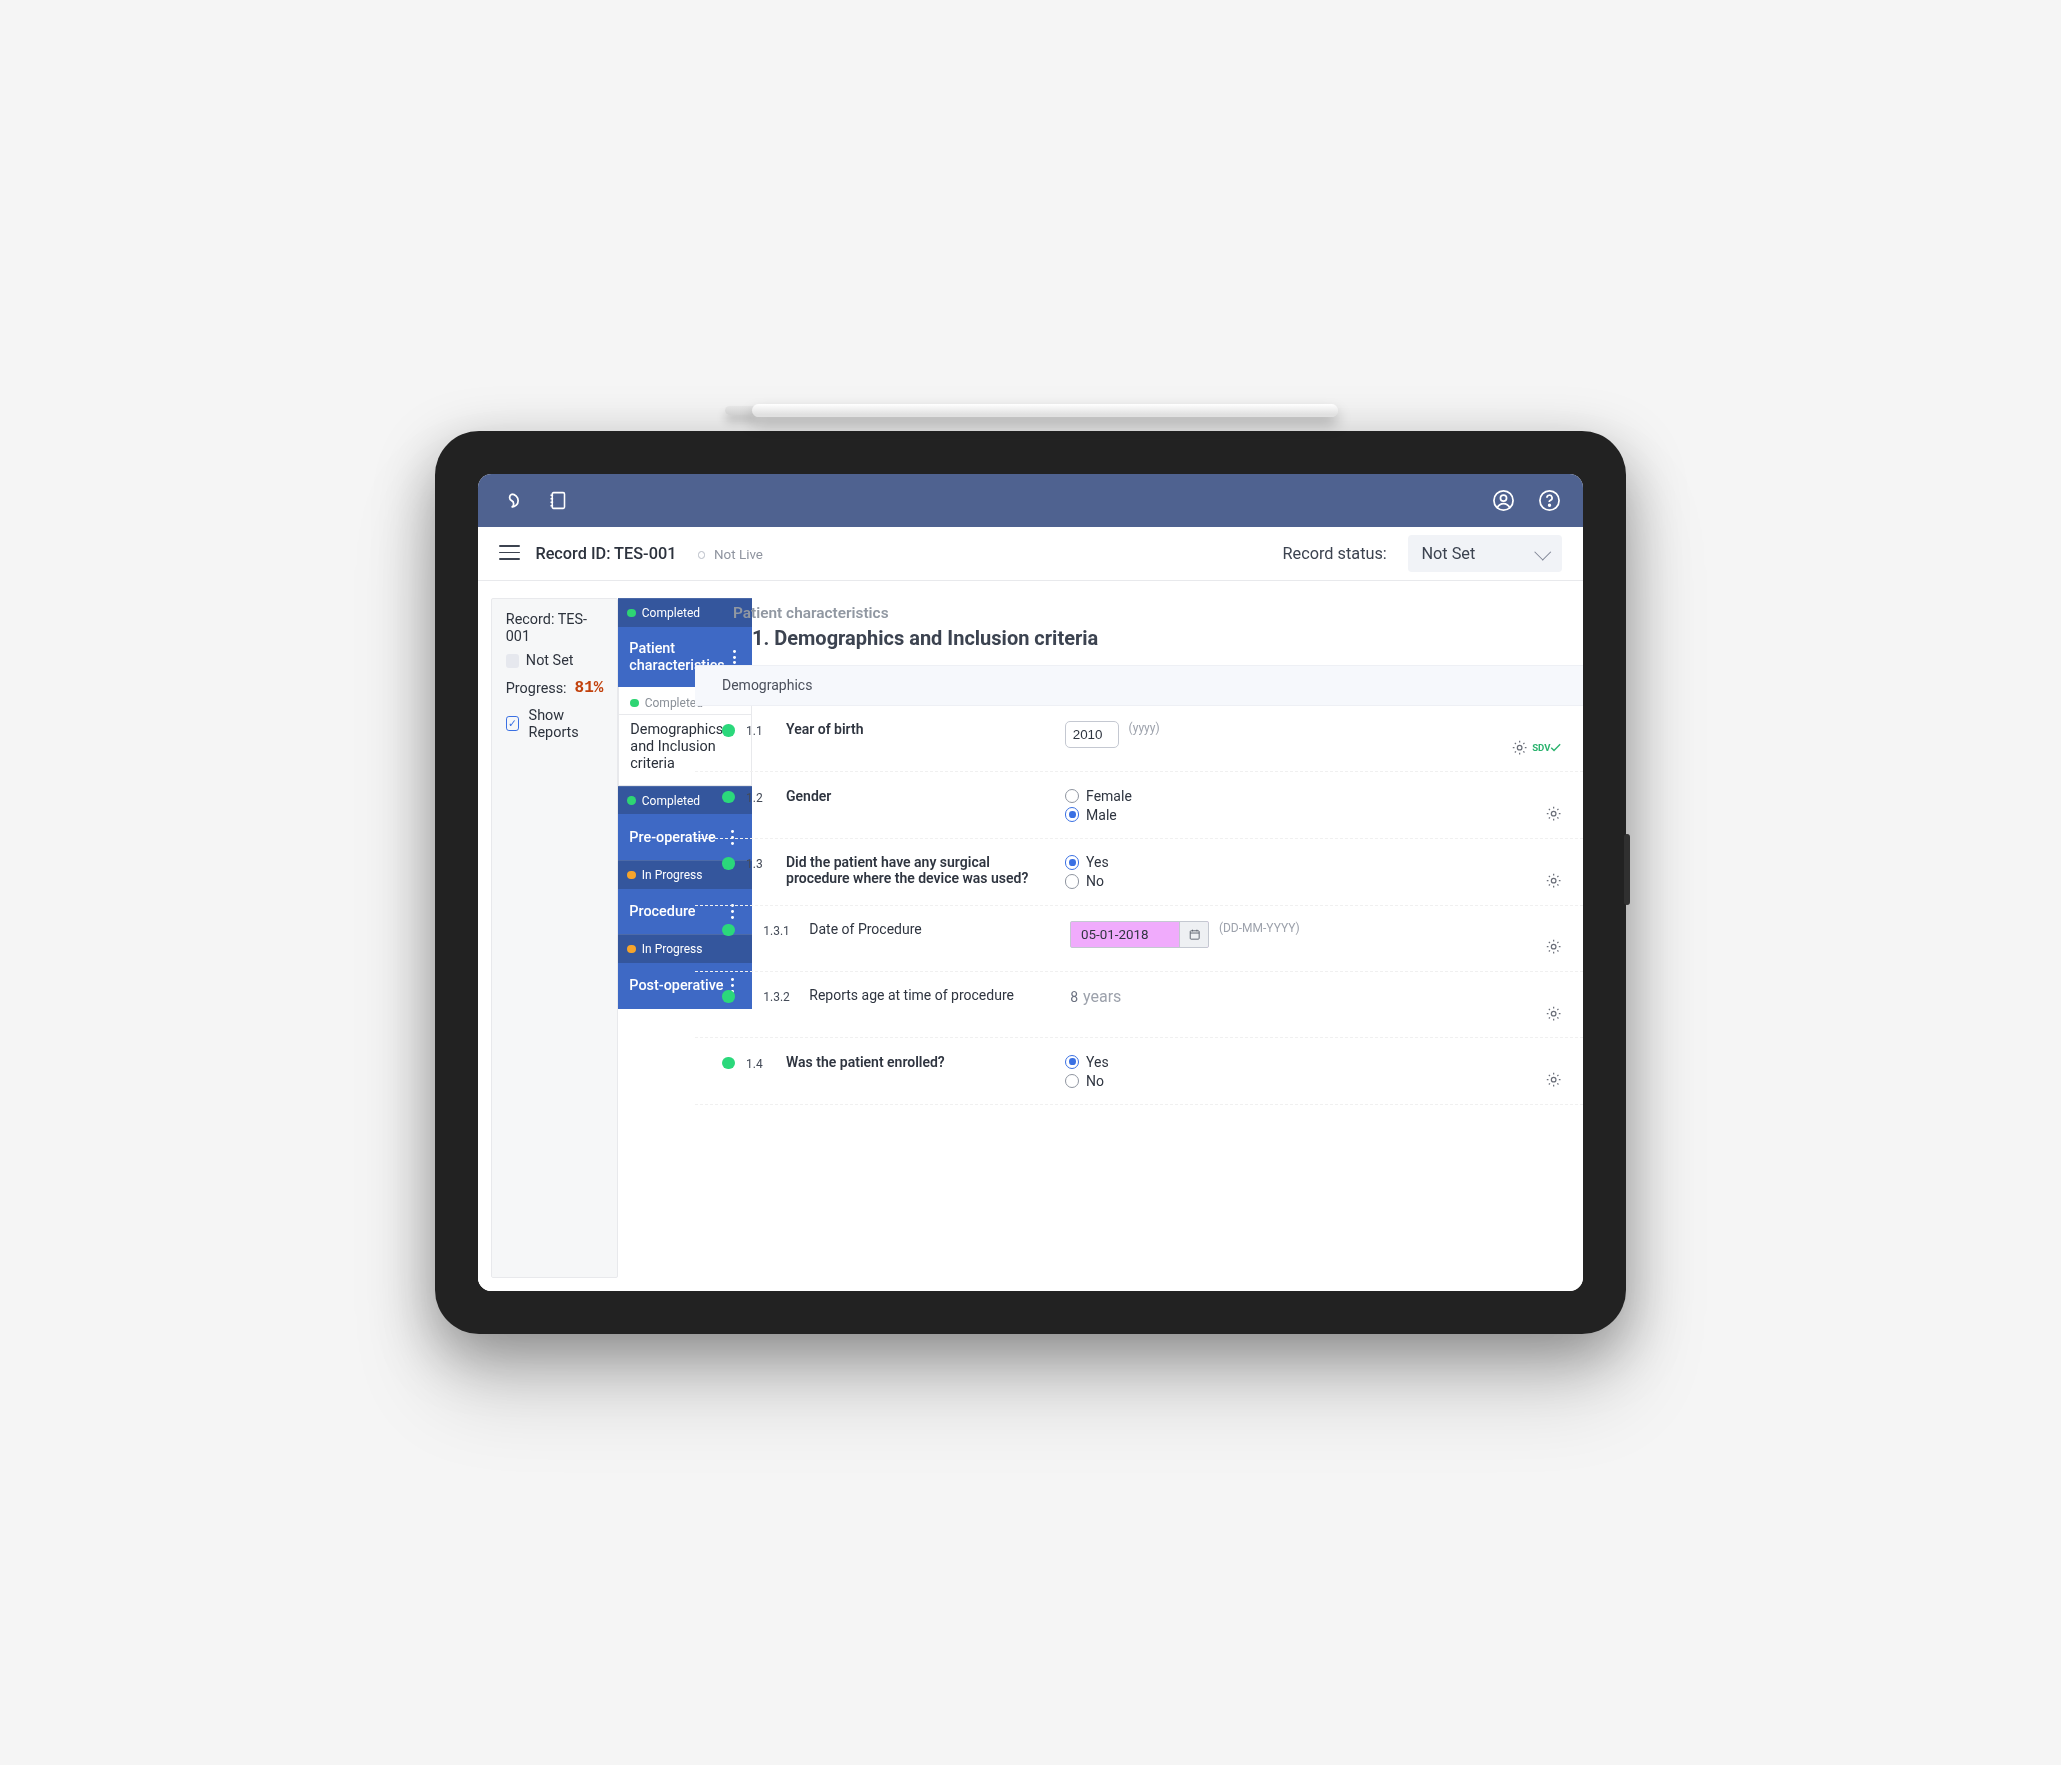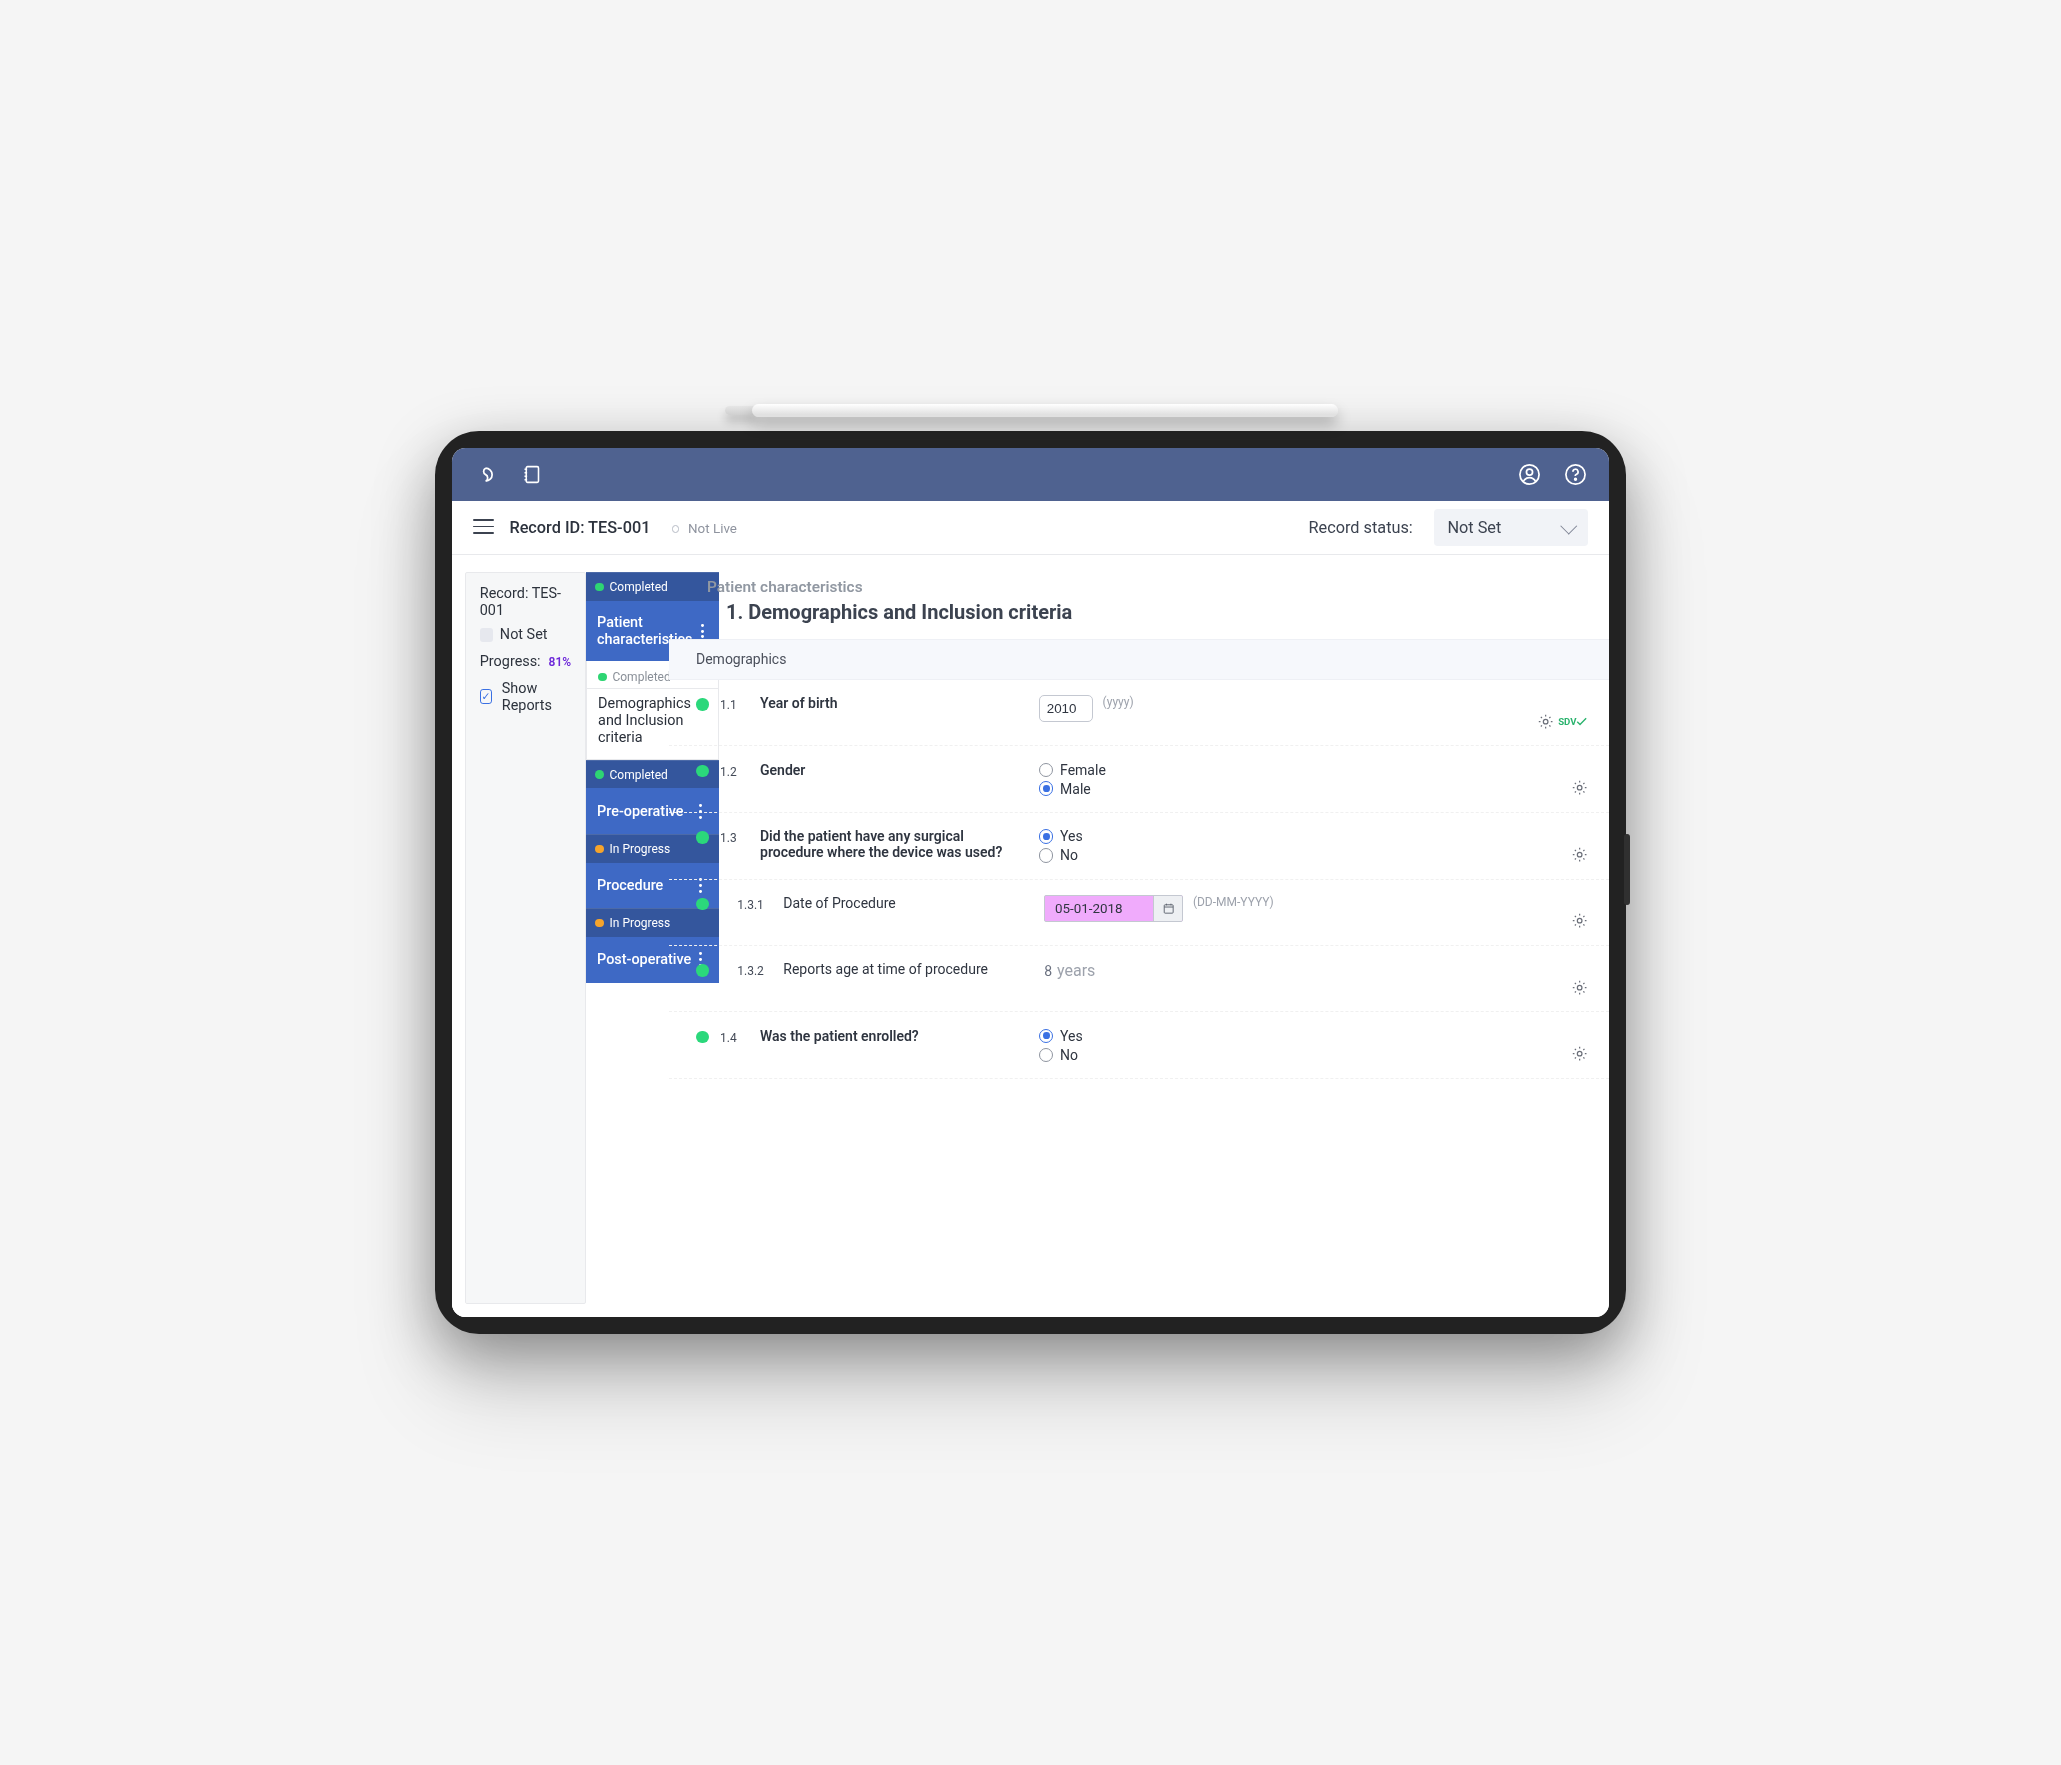--- a/index.html
+++ b/index.html
@@ -44,21 +44,21 @@
     border-radius: 4.8px 0 0 4.8px;
     box-shadow: 0 6.7px 9.6px rgba(0,0,0,0.2);
   }
 
   .tablet {
     position: relative;
     width: 1191px;
     height: 903px;
     background: #222;
     border-radius: 44px;
-    padding: 17px;
+    padding: 43px;
     box-shadow: 0 19px 58px rgba(0,0,0,0.35), 0 58px 86px rgba(0,0,0,0.15);
   }
   .side-button {
     position: absolute;
     right: -3.8px;
     top: 403px;
     width: 5.8px;
     height: 71px;
     background: #303030;
     border-radius: 2.9px;
@@ -157,21 +157,21 @@
     padding: 11.5px 13.4px;
     margin-bottom: 13.4px;
   }
   .record-card .title { font-size: 14.4px; color: #2d333d; margin-bottom: 7.7px; }
   .notset-box { display: flex; align-items: center; gap: 6.7px; margin-bottom: 9.6px; }
   .notset-square { width: 13.4px; height: 13.4px; background: #e6e8ee; border-radius: 2.9px; }
   .notset-label { font-size: 14.4px; color: #30353f; }
   .progress-row { display: flex; align-items: center; gap: 4px; margin-bottom: 9.6px; font-size: 14.4px; color: #2d333d; }
   .progress-bar { flex: 1; height: 7.7px; background: #e4e7ef; border-radius: 4.8px; overflow: hidden; }
   .progress-fill { height: 100%; background: #3a70e3; }
-  .progress-pct { font-size: 12px; font-weight: 600; color: #6d28d9; }
+  .progress-pct { font-size: 16px; font-weight: 600; color: #c2410c; font-family: Liberation Mono, monospace; }
   .show-reports { display: flex; align-items: center; gap: 9.6px; font-size: 14.4px; color: #2d333d; }
   .checkbox { width: 15.4px; height: 15.4px; border: 1.4px solid #3a70e3; border-radius: 2.9px; display: flex; align-items: center; justify-content: center; color: #3a70e3; font-size: 10.6px; }
 
   .nav-list { display: flex; flex-direction: column; }
   .nav-status {
     background: #34569d;
     color: #fff;
     padding: 6.7px 9.6px;
     font-size: 12px;
     display: flex;

